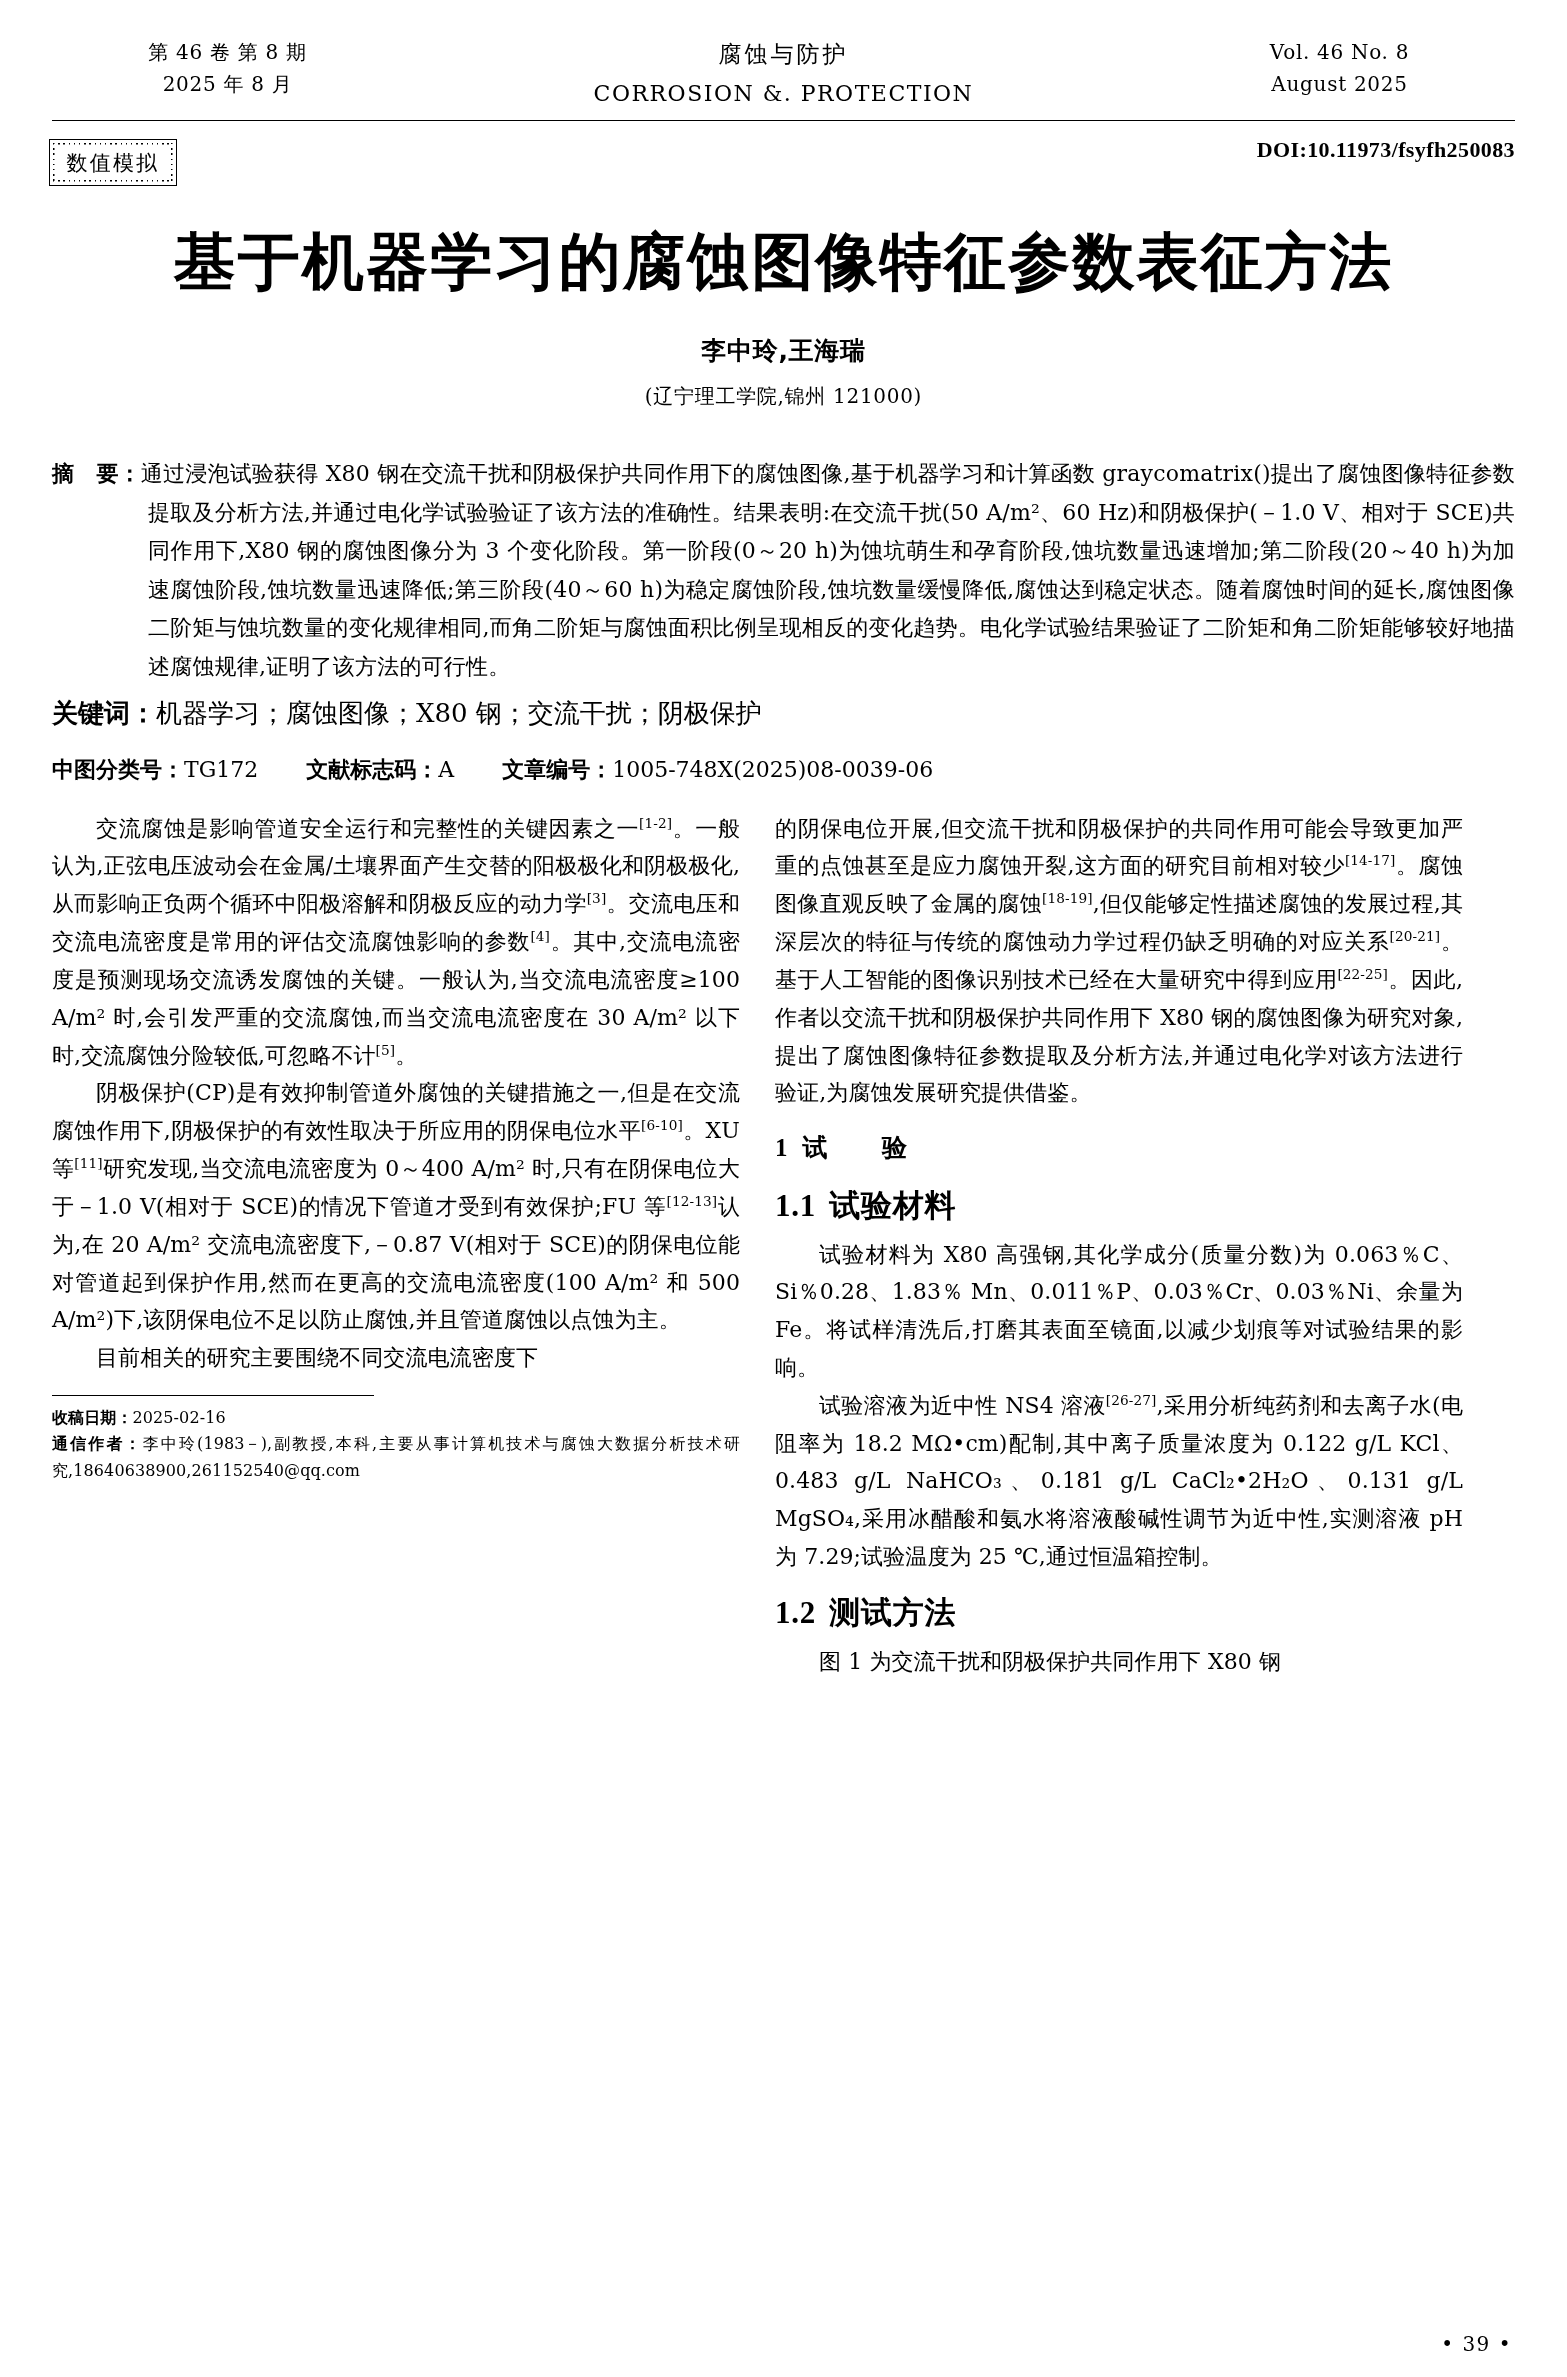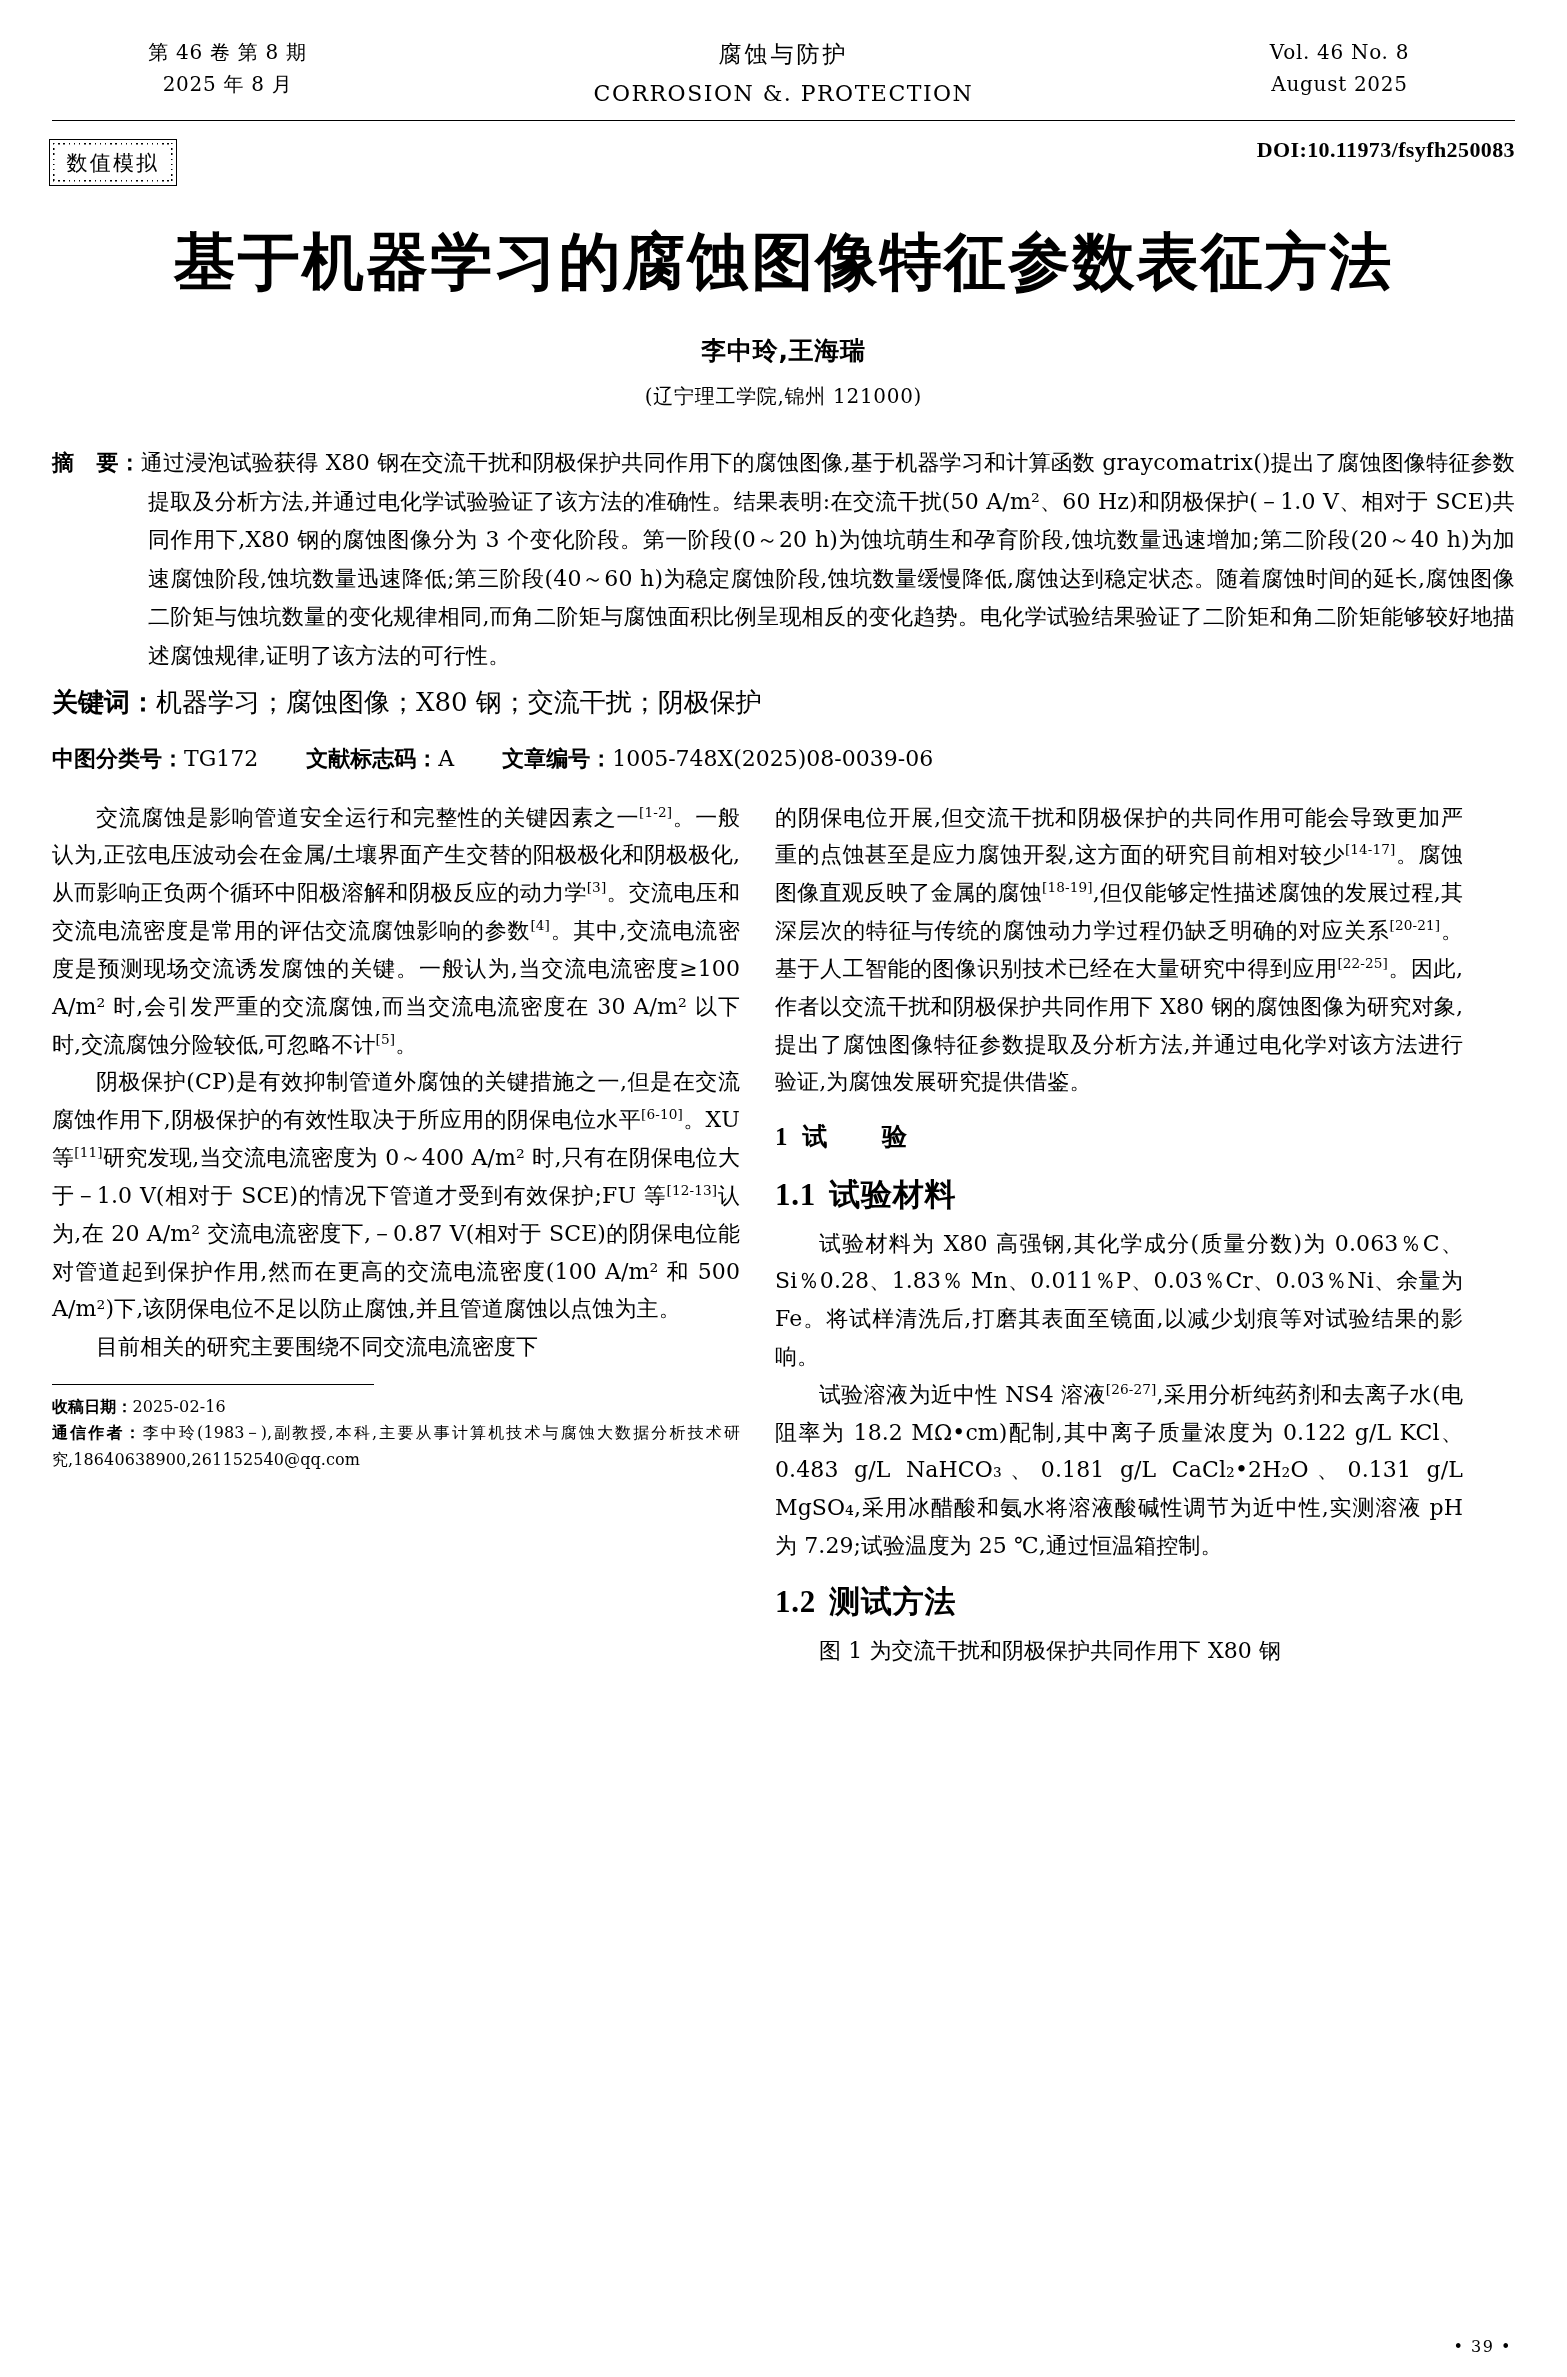--- a/index.html
+++ b/index.html
@@ -105,21 +105,21 @@
   }
   .affil {
     text-align: center;
     font-size: 20px;
     margin-top: 16.5px;
     letter-spacing: 0.7px;
   }
 
   
   .abstract {
-    margin-top: 34px;
+    margin-top: 45px;
     font-size: 22px;
     line-height: 1.75;
     text-align: justify;
     letter-spacing: 0.2px;
   }
   .abstract .lbl {
     font-family: "DejaVu Sans", "Liberation Sans", sans-serif;
     font-weight: bold;
   }
   .abs-text {
@@ -199,21 +199,21 @@
   }
   .footnote .lbl {
     font-family: "DejaVu Sans", "Liberation Sans", sans-serif;
     font-weight: bold;
   }
 
   .pagenum {
     position: absolute;
     right: 55px;
     bottom: 21px;
-    font-size: 16px;
+    font-size: 20px;
     letter-spacing: 1.5px;
   }
 </style>
 </head>
 <body>
 
 <div class="page">
 
   <div class="runhead">
     <div class="side left">

